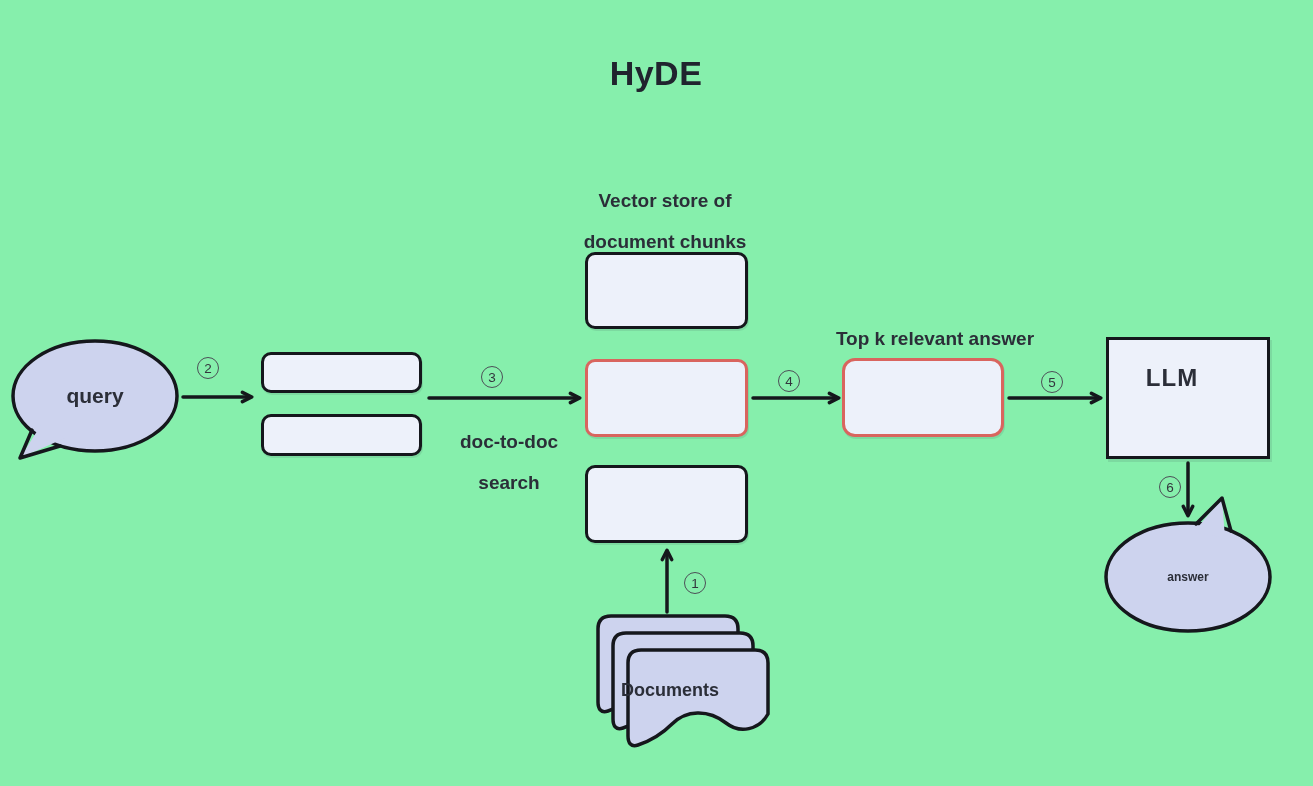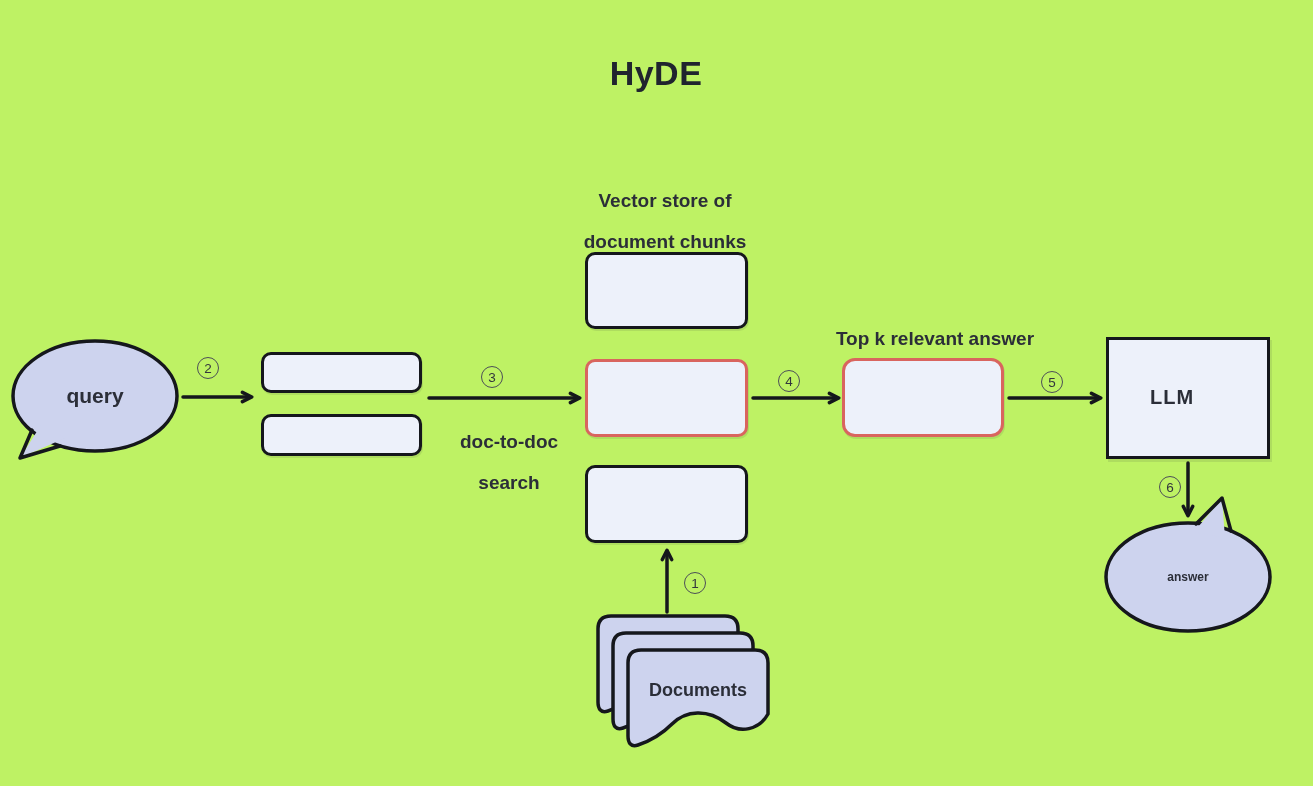--- a/index.html
+++ b/index.html
@@ -4,21 +4,21 @@
 <style>
   html,body{margin:0;padding:0;}
   body{
     font-family:"Liberation Sans", sans-serif;
     background:#fbfaf7;
   }
   .canvas{
     position:relative;
     width:1313px;
     height:786px;
-    background:#bef264;
+    background:#86efac;
     overflow:hidden;
   }
   .layer{
     position:absolute;
     left:0; top:0;
     width:1313px;
     height:786px;
   }
   .title{
     position:absolute;
@@ -123,23 +123,23 @@
 
   <div class="box sharp" style="left:1106px; top:337px; width:164px; height:122px;"></div>
 
   <div class="lbl" style="left:555px; top:180px; width:220px;">Vector store of
 document chunks</div>
   <div class="lbl" style="left:419px; top:421px; width:180px;">doc-to-doc
 search</div>
   <div class="lbl" style="left:824px; top:318px; width:222px;">Top k relevant answer</div>
 
   <div class="node-text" style="left:12px; top:341px; width:166px; height:110px; font-size:21px;">query</div>
-  <div class="node-text" style="left:1106px; top:336px; width:132px; height:122px; font-size:20px; letter-spacing:1px;">LLM</div>
+  <div class="node-text" style="left:1106px; top:317px; width:132px; height:122px; font-size:24px; letter-spacing:1px;">LLM</div>
   <div class="node-text" style="left:1106px; top:524px; width:164px; height:106px; font-size:12px;">answer</div>
-  <div class="node-text" style="left:640px; top:674px; width:116px; height:32px; font-size:18px;">Documents</div>
+  <div class="node-text" style="left:612px; top:674px; width:116px; height:32px; font-size:18px;">Documents</div>
 
   <span class="step" style="left:684px; top:572px;">1</span>
   <span class="step" style="left:197px; top:357px;">2</span>
   <span class="step" style="left:481px; top:366px;">3</span>
   <span class="step" style="left:778px; top:370px;">4</span>
   <span class="step" style="left:1041px; top:371px;">5</span>
   <span class="step" style="left:1159px; top:476px;">6</span>
 
 </div>
 

